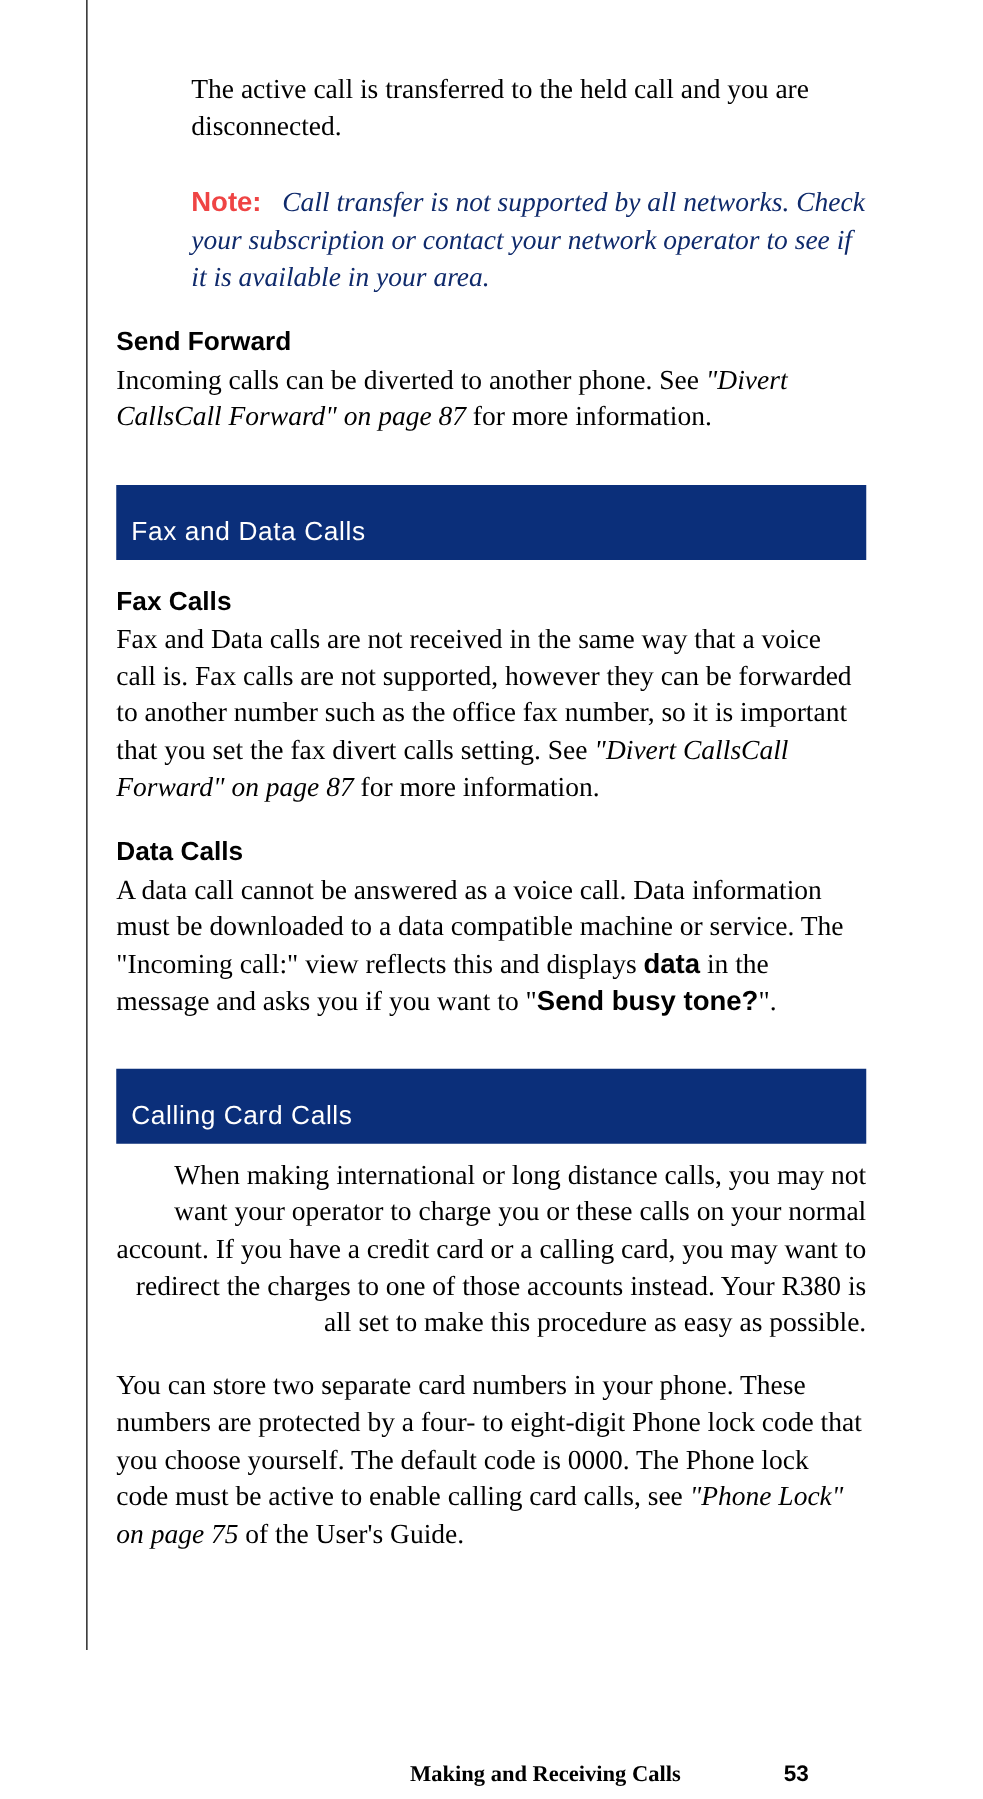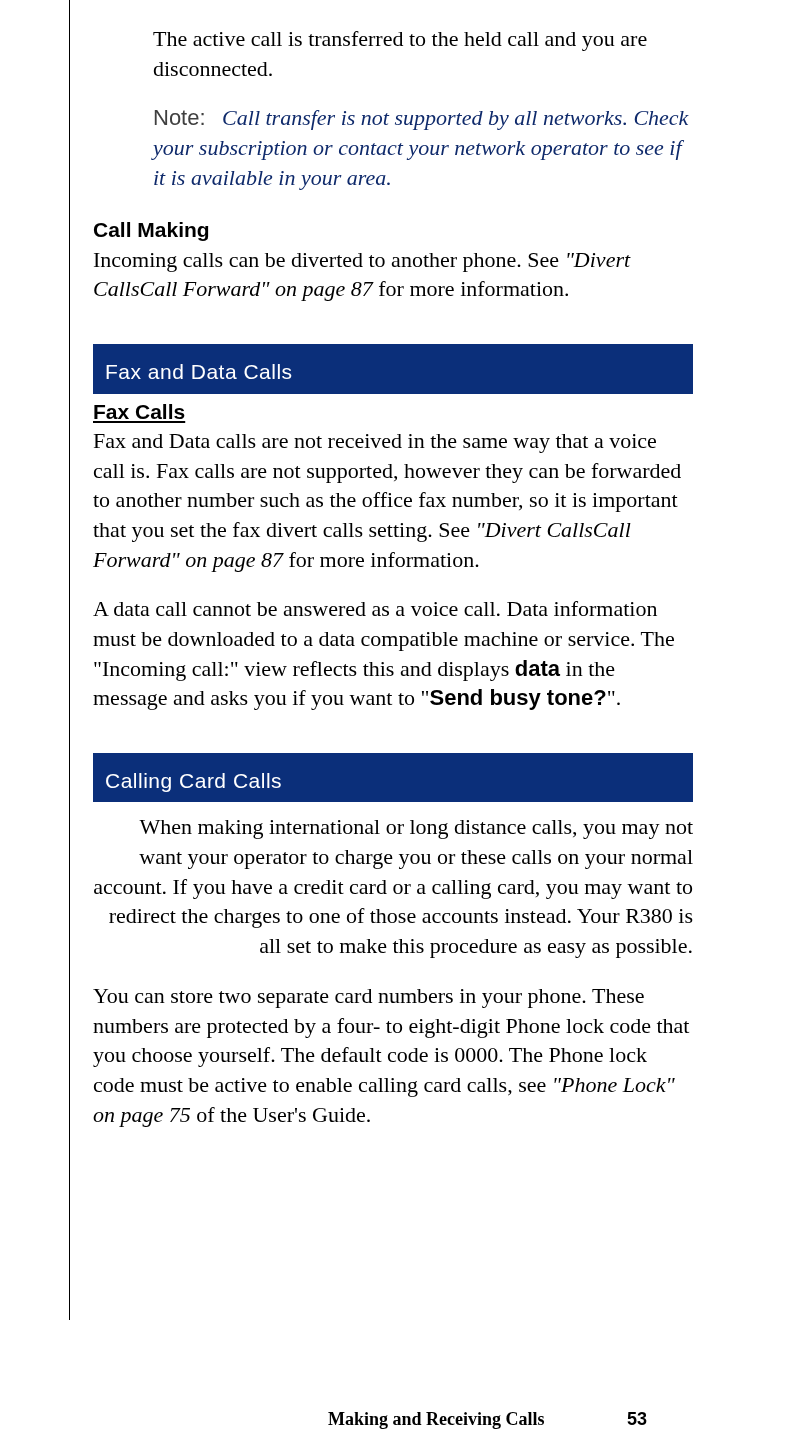--- a/index.html
+++ b/index.html
@@ -29,47 +29,48 @@
     position: absolute;
     left: 93px;
     top: 24px;
     width: 600px;
     font-size: 22px;
     line-height: 1.35;
   }
   .indent1 {
     padding-left: 60px;
     margin-bottom: 18px;
+    margin-top: 32px;
   }
   .note-italic {
     font-style: italic;
     color: #0f2a6b;
   }
   .note-label {
     font-family: Arial, Helvetica, sans-serif;
-    font-weight: normal;
+    font-weight: bold;
     font-style: normal;
-    color: #404040;
+    color: #ef4444;
   }
   .subhead {
     font-family: Arial, Helvetica, sans-serif;
     font-weight: bold;
     font-size: 21px;
     margin-top: 24px;
   }
-  .subhead.tight { margin-top: 4px; text-decoration: underline; }
+  .subhead.tight { margin-top: 20px; }
   .para { margin: 0 0 0 0; }
   .ref-italic { font-style: italic; }
   .section-bar {
     background: #0b2f7a;
     color: #fff;
     font-family: Arial, Helvetica, sans-serif;
     font-size: 21px;
     letter-spacing: 0.5px;
-    padding: 14px 12px 7px 12px;
+    padding: 24px 12px 7px 12px;
     margin-top: 40px;
   }
   .inline-bold-sans {
     font-family: Arial, Helvetica, sans-serif;
     font-weight: bold;
     margin-top: 20px;
   }
   .footer {
     position: absolute;
     left: 0;
@@ -98,32 +99,33 @@
 
   <div class="content">
 
     <div class="indent1 block">The active call is transferred to the held call and you are disconnected.</div>
 
     <div class="indent1 block">
       <span class="note-label">Note:</span>
       <span>&nbsp;&nbsp;</span><span class="note-italic">Call transfer is not supported by all networks. Check your subscription or contact your network operator to see if it is available in your area.</span>
     </div>
 
-    <div class="subhead">Call Making</div>
+    <div class="subhead">Send Forward</div>
     <div class="para block">
       <span>Incoming calls can be diverted to another phone. See </span><span class="ref-italic">"Divert CallsCall Forward" on page 87</span><span> for more information.</span>
     </div>
 
     <div class="section-bar">Fax and Data Calls</div>
 
     <div class="subhead tight">Fax Calls</div>
     <div class="para block">
       <span>Fax and Data calls are not received in the same way that a voice call is. Fax calls are not supported, however they can be forwarded to another number such as the office fax number, so it is important that you set the fax divert calls setting. See </span><span class="ref-italic">"Divert CallsCall Forward" on page 87</span><span> for more information.</span>
     </div>
 
+    <div class="subhead">Data Calls</div>
     <div class="para block">
       <span>A data call cannot be answered as a voice call. Data information must be downloaded to a data compatible machine or service. The "Incoming call:" view reflects this and displays </span><span class="inline-bold-sans">data</span><span> in the message and asks you if you want to "</span><span class="inline-bold-sans">Send busy tone?</span><span>".</span>
     </div>
 
     <div class="section-bar">Calling Card Calls</div>
 
     <div class="para block" style="margin-top:10px;text-align:right;">When making international or long distance calls, you may not want your operator to charge you or these calls on your normal account. If you have a credit card or a calling card, you may want to redirect the charges to one of those accounts instead. Your R380 is all set to make this procedure as easy as possible.</div>
 
     <div class="para block">
       <span>You can store two separate card numbers in your phone. These numbers are protected by a four- to eight-digit Phone lock code that you choose yourself. The default code is 0000. The Phone lock code must be active to enable calling card calls, see </span><span class="ref-italic">"Phone Lock" on page 75</span><span> of the User's Guide.</span>

